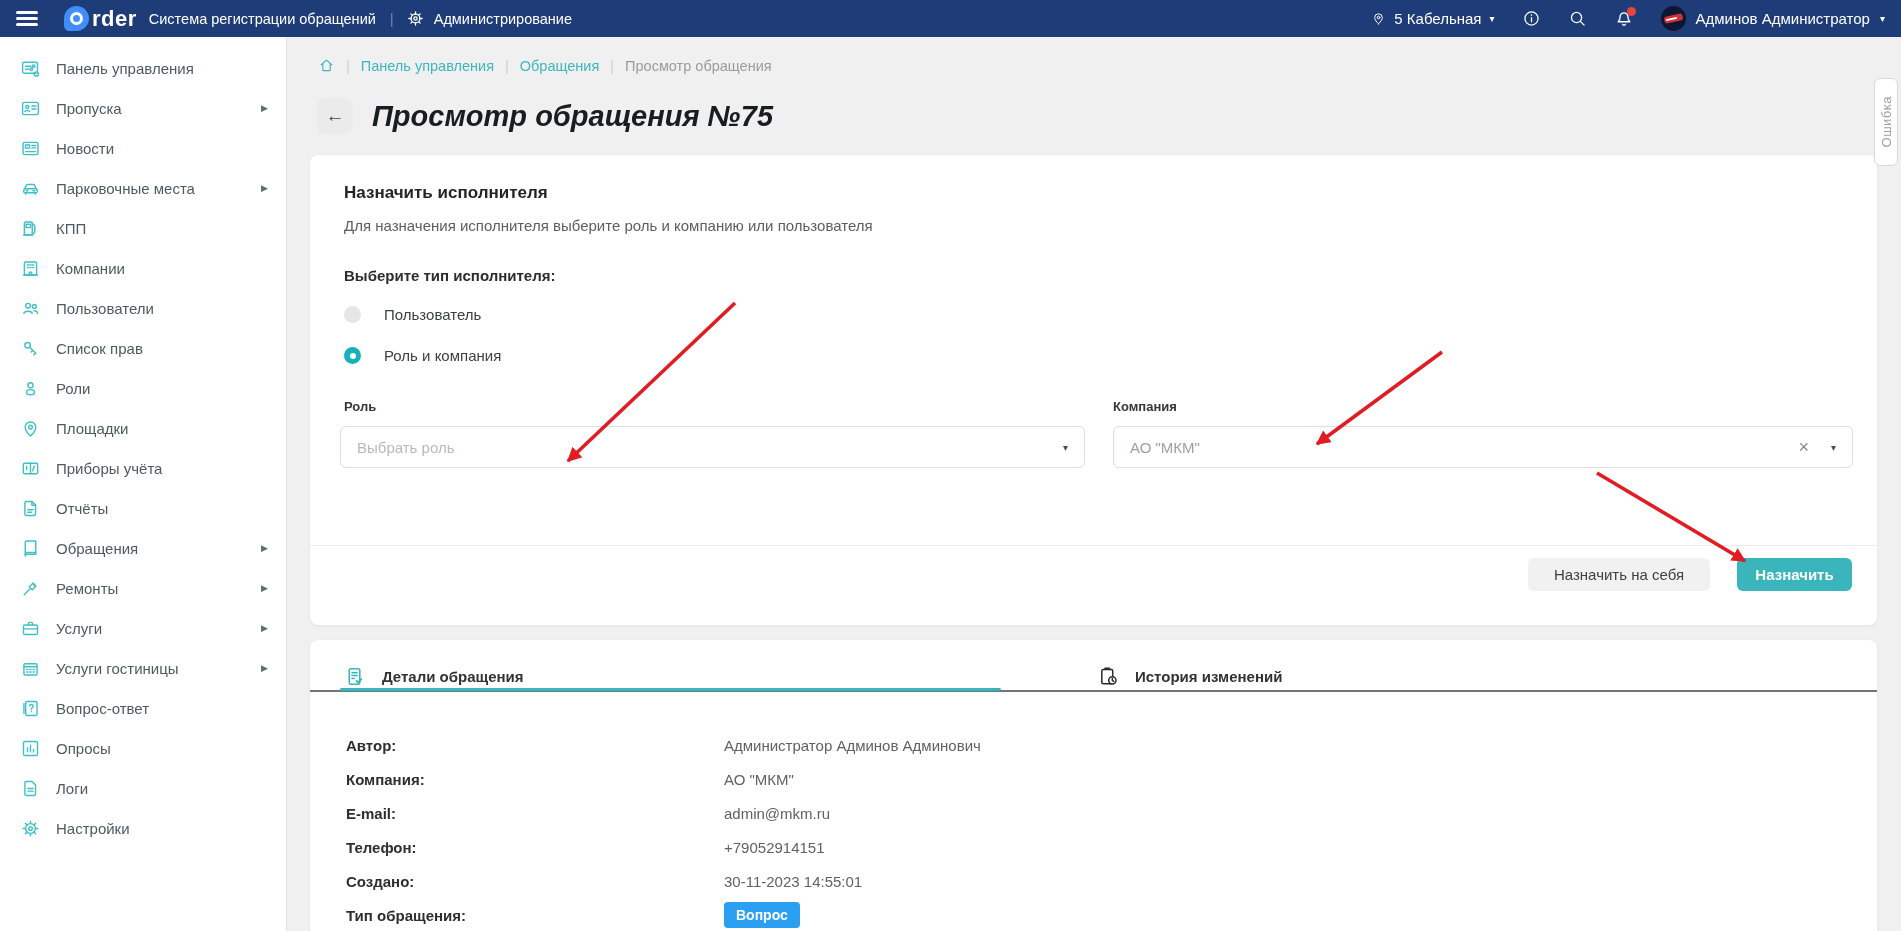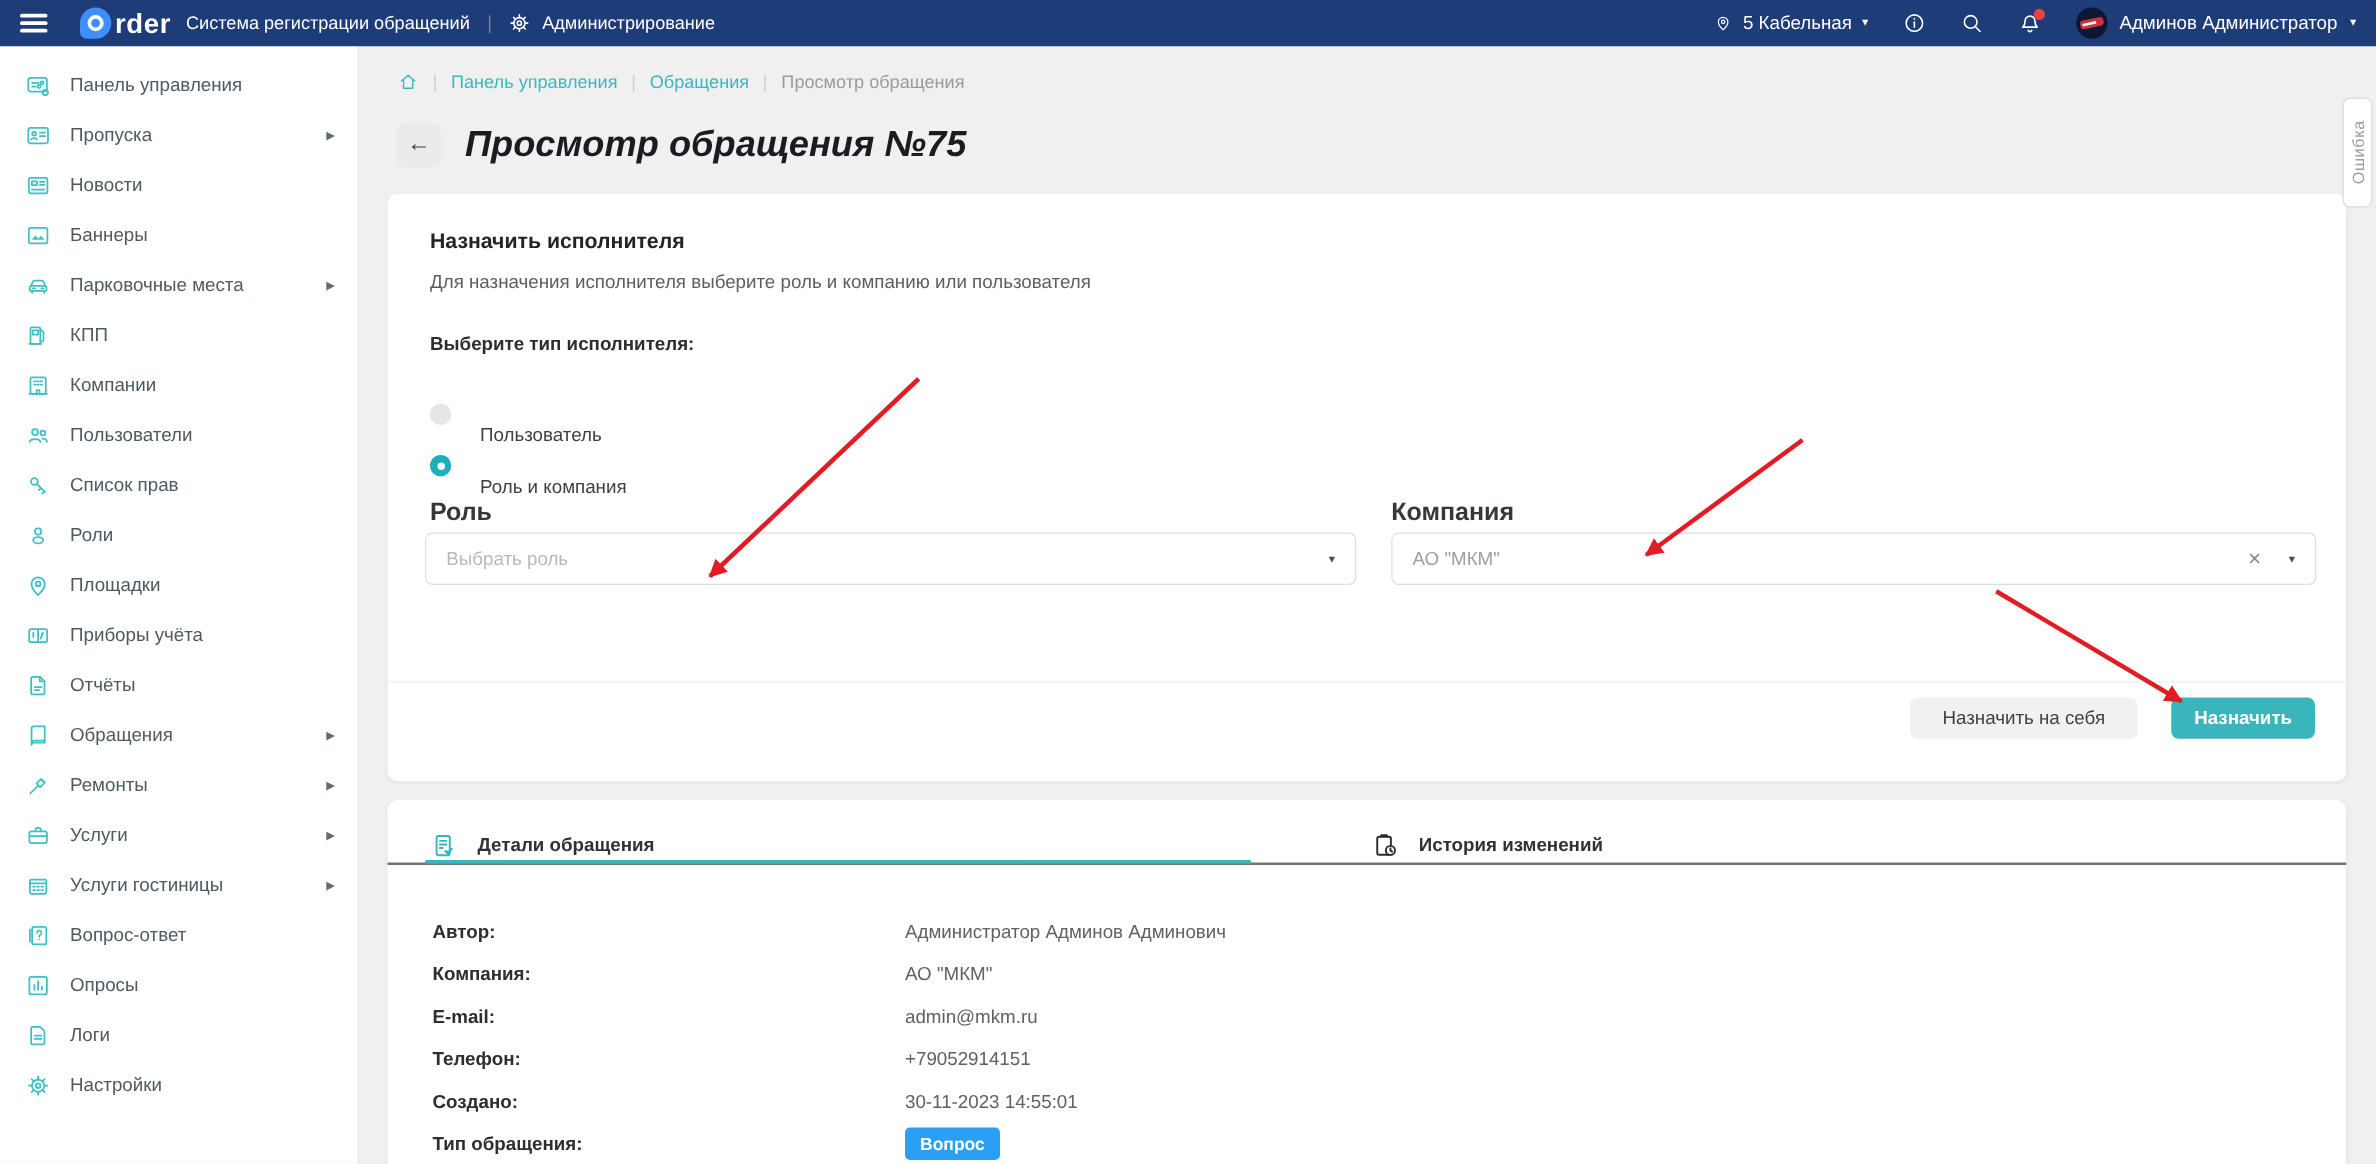--- a/index.html
+++ b/index.html
@@ -72,22 +72,22 @@
   .card{ background:#fff; border-radius:8px; box-shadow:0 1px 3px rgba(40,40,40,.07); position:absolute;}
   .card-assign{ left:310px; top:155px; width:1567px; height:470px;}
   .ca-title{ position:absolute; left:34px; top:28px; font-size:17px; font-weight:700; color:#242424;}
   .ca-desc{ position:absolute; left:34px; top:62px; font-size:15px; color:#5a5f63;}
   .ca-typelabel{ position:absolute; left:34px; top:112px; font-size:15px; font-weight:700; color:#2a2e31;}
   .radio-row{ position:absolute; left:34px; display:flex; align-items:center; gap:23px; cursor:pointer;}
   .radio-row.r0{ top:151px;} .radio-row.r1{ top:192px;}
   .radio{ width:17px; height:17px; border-radius:50%; background:#e6e6e6; position:relative;}
   .radio.sel{ background:#19b0bb;}
   .radio.sel:after{ content:""; position:absolute; left:5.5px; top:5.5px; width:6px; height:6px; background:#fff; border-radius:50%;}
-  .radio-label{ font-size:15px; color:#3b4145;margin-top:34px;}
-  .field-label{ position:absolute; top:244px; font-size:20px; font-weight:600; color:#33383c;text-align:right;}
+  .radio-label{ font-size:15px; color:#3b4145;}
+  .field-label{ position:absolute; top:244px; font-size:13px; font-weight:600; color:#33383c;text-align:right;}
   .fl-role{ left:34px;} .fl-comp{ left:803px;}
   .select{
     position:absolute; top:271px; height:42px; border:1px solid #dcdee0; border-radius:6px;
     display:flex; align-items:center; padding:0 16px; font-size:15px; cursor:pointer; background:#fff;
   }
   .sel-role{ left:30px; width:745px;}
   .sel-comp{ left:803px; width:740px;}
   .sel-placeholder{ color:#b7babd; flex:1;}
   .sel-value{ color:#9aa0a4; flex:1;}
   .sel-clear{ color:#85898c; font-size:18px; line-height:1; margin-right:22px; cursor:pointer;}
@@ -229,30 +229,20 @@
         <svg class="ic" viewBox="0 0 24 24" fill="none" stroke="currentColor" stroke-width="1.6" stroke-linecap="round" stroke-linejoin="round">
           <rect x="3.5" y="5" width="17" height="14" rx="1.8"></rect>
           <rect x="6.3" y="8" width="4.6" height="3.6"></rect>
           <path d="M13.6 8.6h4.2M13.6 11.3h4.2M6.3 15.6h11.5"></path>
         </svg>
       </span>
     <span class="side-label">Новости</span>
 
   </div>
 
-  <div class="side-item">
-    <span class="side-ic icw">
-        <svg class="ic" viewBox="0 0 24 24" fill="none" stroke="currentColor" stroke-width="1.6" stroke-linecap="round" stroke-linejoin="round">
-          <rect x="3.5" y="5" width="17" height="14" rx="1.8"></rect>
-          <path d="M6.2 15.8l3.3-4 2.8 3 2.3-2.6 3.2 3.6z" fill="currentColor" stroke="none"></path>
-        </svg>
-      </span>
-    <span class="side-label">Баннеры</span>
-
-  </div>
 
   <div class="side-item has-sub">
     <span class="side-ic icw">
         <svg class="ic" viewBox="0 0 24 24" fill="none" stroke="currentColor" stroke-width="1.6" stroke-linecap="round" stroke-linejoin="round">
           <path d="M5.5 12.4l1.4-3.6A2 2 0 018.8 7.5h6.4a2 2 0 011.9 1.3l1.4 3.6"></path>
           <rect x="4.3" y="12.3" width="15.4" height="4.6" rx="1.6"></rect>
           <path d="M6.5 17.2v1.4M17.5 17.2v1.4M7 14.6h2.2M14.8 14.6H17"></path>
         </svg>
       </span>
     <span class="side-label">Парковочные места</span>

